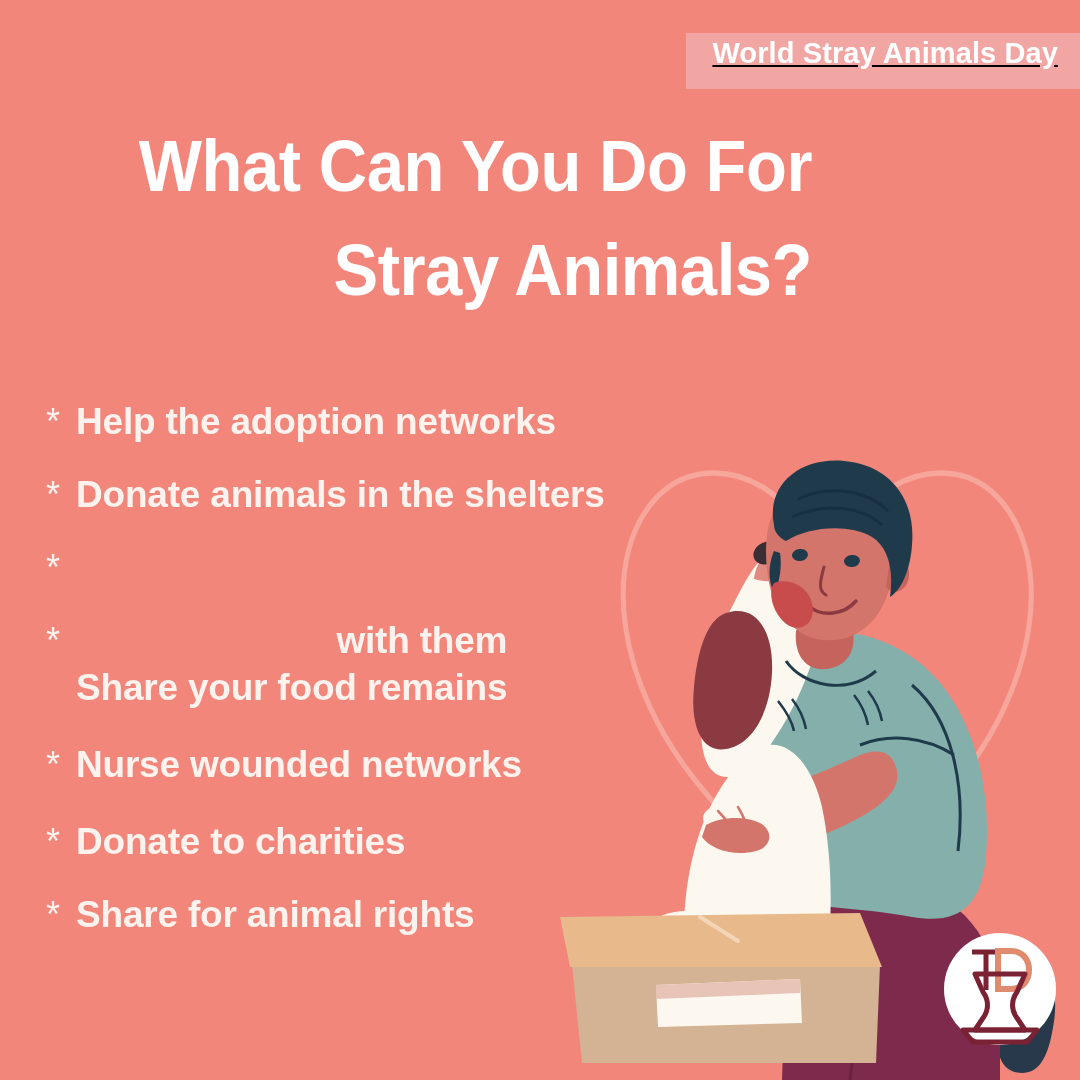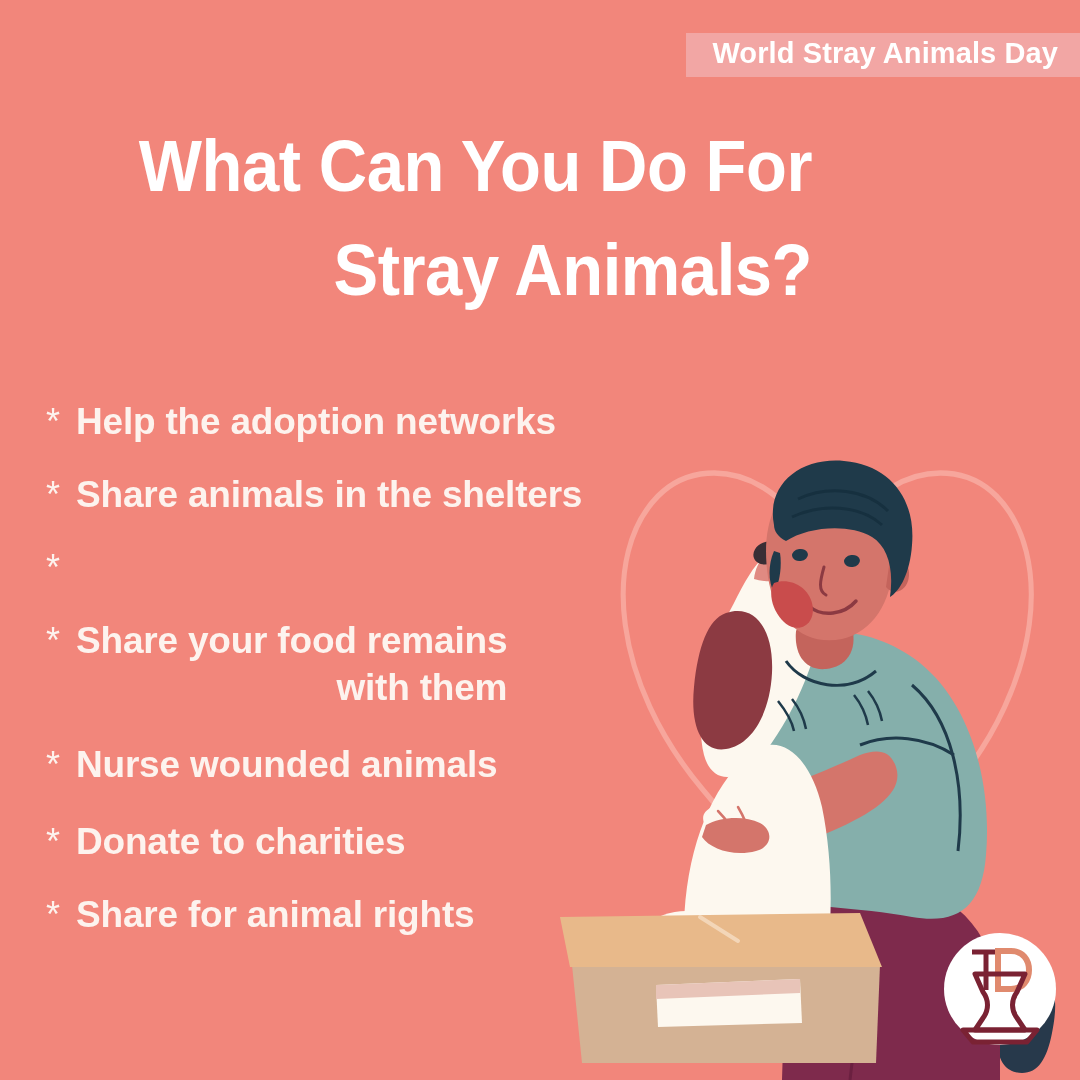--- a/index.html
+++ b/index.html
@@ -15,21 +15,22 @@
     overflow:hidden;
   }
 
   
   #badge{
     position:absolute;
     top:33px; right:0;
     height:40px;
     background:#F2A6A4;
     display:flex;align-items:center;
-    padding:0 22px 4px 26px;
+    padding:0 22px 16px 26px;
+    text-decoration:underline;
   }
   #badge .badge-text{
     font-size:29px;
     font-weight:bold;
     color:#FFFFFF;
     letter-spacing:.1px;
     white-space:nowrap;
     line-height:1;
   }
 
@@ -116,40 +117,40 @@
     <div class="li">
       <span class="li-star">*</span>
       <span class="li-text">
         <span class="ln">Help the adoption networks</span>
       </span>
     </div>
 
     <div class="li">
       <span class="li-star">*</span>
       <span class="li-text">
-        <span class="ln">Share animals in the shelters</span>
+        <span class="ln">Donate animals in the shelters</span>
       </span>
     </div>
 
     <div class="li">
       <span class="li-star">*</span>
     </div>
 
     <div class="li two">
       <span class="li-star">*</span>
       <span class="li-text">
+        <span class="ln">with them</span>
         <span class="ln">Share your food remains</span>
-        <span class="ln">with them</span>
       </span>
     </div>
 
     <div class="li two">
       <span class="li-star">*</span>
       <span class="li-text">
-        <span class="ln">Nurse wounded animals</span>
+        <span class="ln">Nurse wounded networks</span>
       </span>
     </div>
 
     <div class="li">
       <span class="li-star">*</span>
       <span class="li-text">
         <span class="ln">Donate to charities</span>
       </span>
     </div>
 

